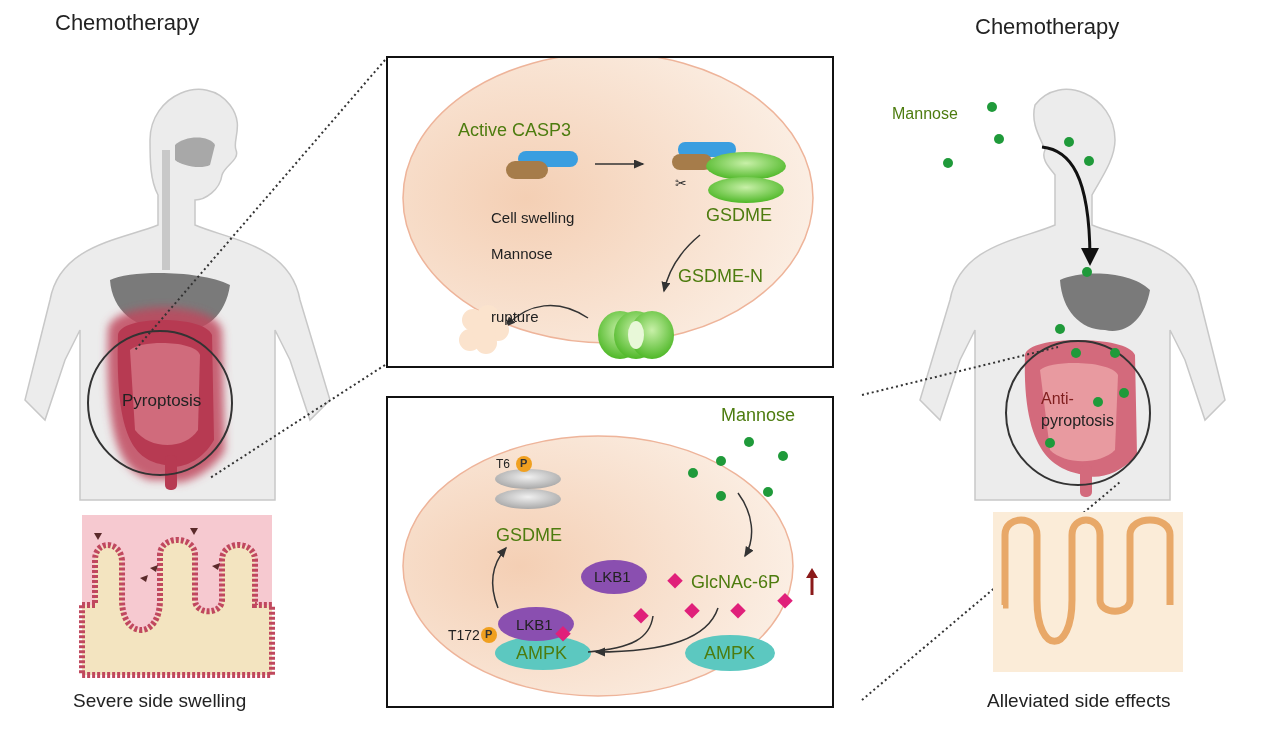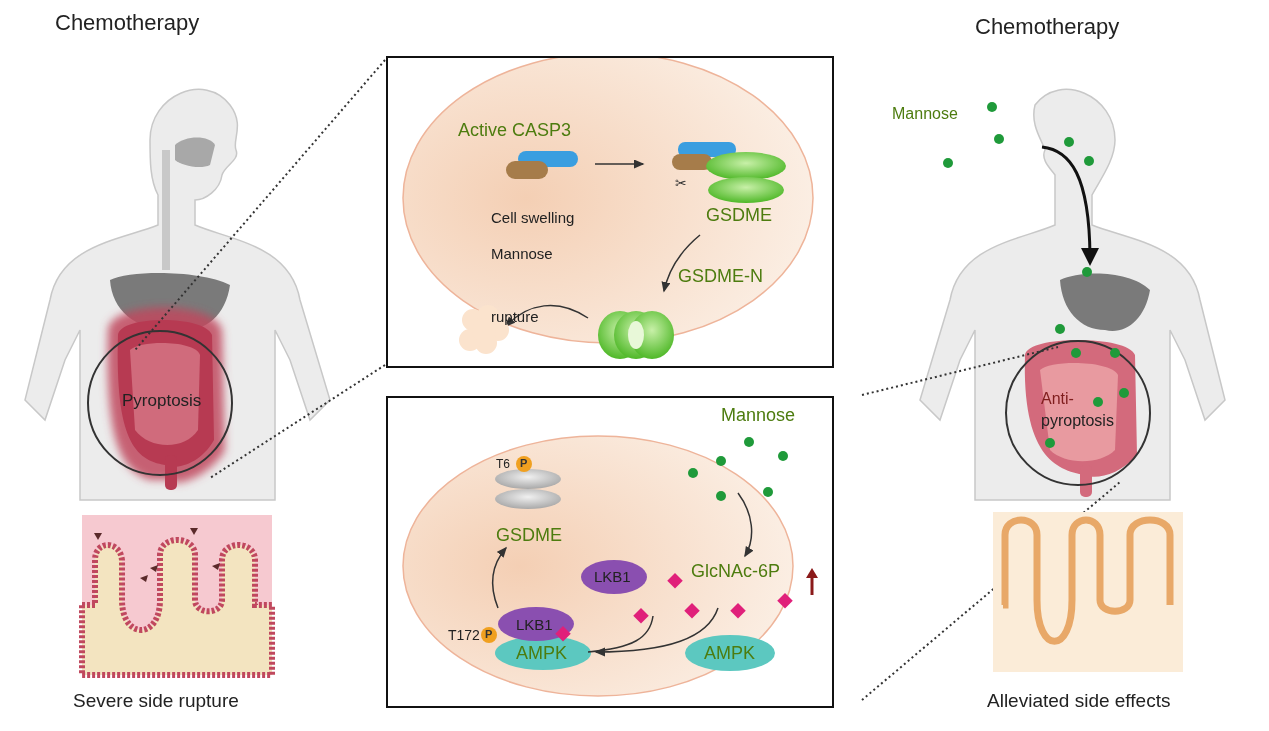--- a/index.html
+++ b/index.html
@@ -106,21 +106,21 @@
     <path d="M1003,605 L1005,605 L1005,535 C1005,515 1037,515 1037,535 L1037,600 C1037,655 1072,655 1072,600 L1072,535 C1072,515 1100,515 1100,535 L1100,600 C1100,615 1130,615 1130,600 L1130,535 C1130,515 1170,515 1170,535 L1170,605" fill="none" stroke="#e8a868" stroke-width="7"></path>
   </g>
 </svg>
 
 <div class="abs title" style="left:55px;top:10px;">Chemotherapy</div>
 <div class="abs title" style="left:975px;top:14px;">Chemotherapy</div>
 <div class="abs" style="left:122px;top:391px;font-size:17px;color:#222;">Pyroptosis</div>
 <div class="abs" style="left:1041px;top:390px;font-size:16px;color:#7f1d1d;">Anti-</div>
 <div class="abs" style="left:1041px;top:412px;font-size:16px;color:#222;">pyroptosis</div>
 <div class="abs lbl-lg" style="left:892px;top:105px;font-size:16px;">Mannose</div>
-<div class="abs caption" style="left:73px;top:690px;">Severe side rupture</div>
+<div class="abs caption" style="left:73px;top:690px;">Severe side swelling</div>
 <div class="abs caption" style="left:987px;top:690px;">Alleviated side effects</div>
 
 <div class="panel" style="left:386px;top:56px;width:444px;height:308px;">
   <svg width="444" height="308" viewBox="0 0 444 308">
     <ellipse cx="220" cy="140" rx="205" ry="145" fill="url(#cellGrad)" stroke="#eeb49a" stroke-width="1.5"></ellipse>
 
     <g>
       <rect x="130" y="93" width="60" height="16" rx="8" fill="#3a9ee0"></rect>
       <rect x="118" y="103" width="42" height="18" rx="9" fill="#a67c4a"></rect>
     </g>
@@ -208,14 +208,14 @@
   <div class="abs lbl-lg" style="left:333px;top:7px;">Mannose</div>
   <div class="abs" style="left:108px;top:59px;font-size:12px;color:#222;">T6</div>
   <div class="abs" style="left:132px;top:59px;font-size:11px;font-weight:bold;color:#333;">P</div>
   <div class="abs lbl-lg" style="left:108px;top:127px;">GSDME</div>
   <div class="abs lbl" style="left:128px;top:218px;">LKB1</div>
   <div class="abs lbl" style="left:206px;top:170px;">LKB1</div>
   <div class="abs lbl-lg" style="left:128px;top:245px;">AMPK</div>
   <div class="abs lbl-lg" style="left:316px;top:245px;">AMPK</div>
   <div class="abs" style="left:60px;top:229px;font-size:14px;color:#222;">T172</div>
   <div class="abs" style="left:97px;top:230px;font-size:11px;font-weight:bold;color:#333;">P</div>
-  <div class="abs lbl-lg" style="left:303px;top:163px;">GlcNAc-6P</div>
+  <div class="abs lbl-lg" style="left:303px;top:174px;">GlcNAc-6P</div>
 </div>
 
 </body></html>

